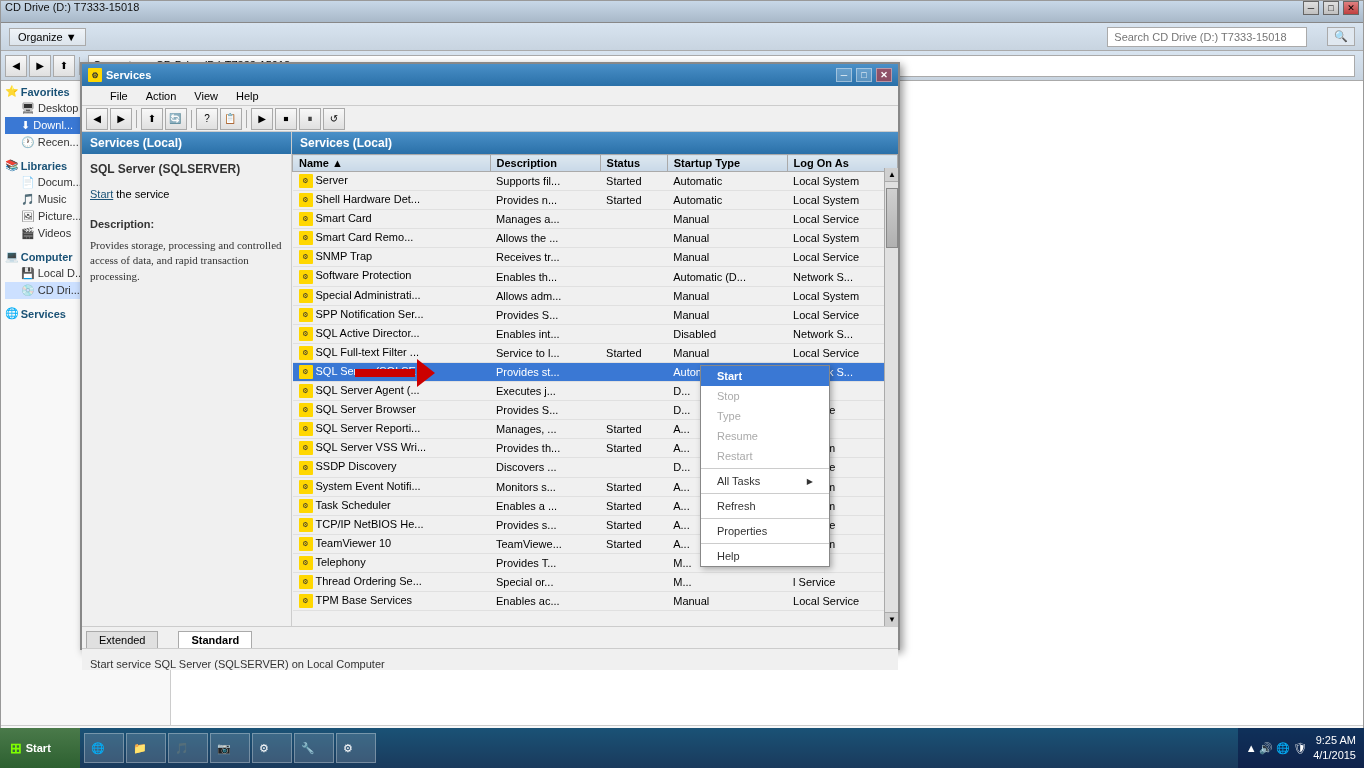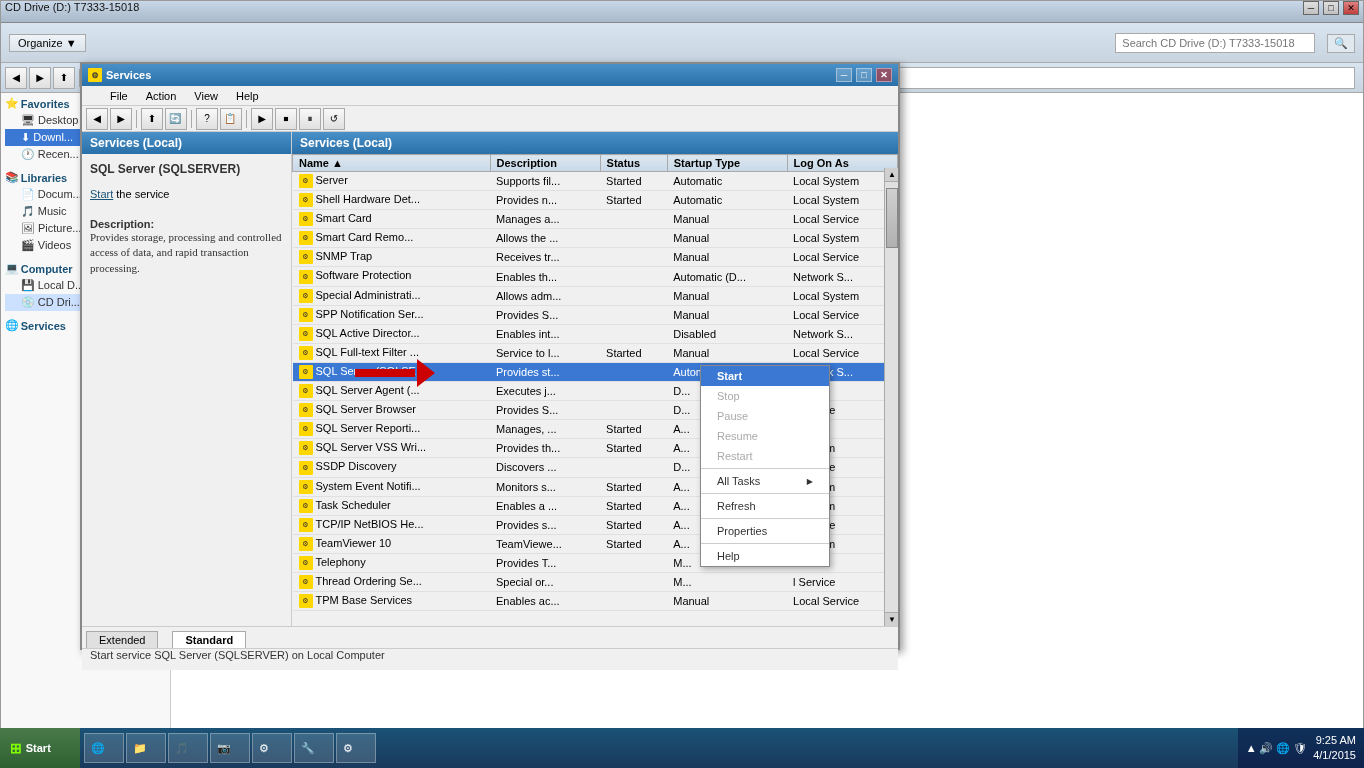--- a/index.html
+++ b/index.html
@@ -98,21 +98,21 @@
       width: 210px; background: #f0f0f0; padding: 8px;
       border-right: 1px solid #ccc; overflow: hidden;
     }
     .services-left-title {
       background: linear-gradient(to bottom, #4a90c8, #2a70a8);
       color: white; padding: 4px 8px; font-weight: bold; font-size: 12px;
       margin: -8px -8px 8px -8px;
     }
     .svc-name-label { font-weight: bold; font-size: 12px; color: #333; margin-bottom: 12px; }
     .svc-action-link { color: #1a5276; text-decoration: underline; cursor: pointer; margin-bottom: 6px; display: inline-block; }
-    .svc-desc-header { font-weight: bold; margin-bottom: 0; color: #333; }
+    .svc-desc-header { font-weight: bold; margin-bottom: 8px; color: #333; }
     .svc-desc-text { color: #333; line-height: 1.4; font-size: 11px; font-family: Liberation Serif, serif; }
 
     .services-right { flex: 1; overflow: hidden; position: relative; }
     .services-right-header {
       background: linear-gradient(to bottom, #4a90c8, #2a70a8);
       color: white; padding: 4px 8px; font-weight: bold; font-size: 12px;
     }
 
     .svc-table-container { height: calc(100% - 36px); overflow-y: auto; overflow-x: hidden; }
     .svc-table { width: 100%; border-collapse: collapse; }
@@ -137,27 +137,27 @@
     }
     .svc-scrollbar-up { width: 14px; height: 14px; background: #d0d0d0; border-bottom: 1px solid #aaa; display: flex; align-items: center; justify-content: center; font-size: 8px; cursor: pointer; }
     .svc-scrollbar-down { width: 14px; height: 14px; background: #d0d0d0; border-top: 1px solid #aaa; display: flex; align-items: center; justify-content: center; font-size: 8px; cursor: pointer; position: absolute; bottom: 0; left: 0; }
 
     .services-tabs {
       height: 22px; display: flex; align-items: flex-end; padding: 0 4px;
       background: #f0f0f0; border-top: 1px solid #ccc;
     }
     .svc-tab {
       padding: 2px 12px; border: 1px solid #aaa; border-bottom: none;
-      background: #e0e0e0; cursor: pointer; font-size: 11px; margin-right: 14px;
+      background: #e0e0e0; cursor: pointer; font-size: 11px; margin-right: 20px;
     }
     .svc-tab.active { background: white; font-weight: bold; }
 
     .services-statusbar {
       height: 22px; background: #f0f0f0; border-top: 1px solid #ccc;
-      display: flex; align-items: flex-start; padding: 0 8px; font-size: 11px; color: #333;
+      display: flex; align-items: flex-end; padding: 0 8px; font-size: 11px; color: #333;
     }
 
     
     .context-menu {
       position: absolute; top: 365px; left: 700px; width: 130px;
       background: white; border: 1px solid #888; box-shadow: 2px 2px 6px rgba(0,0,0,0.3);
       z-index: 200;
     }
     .ctx-item {
       padding: 4px 16px; cursor: pointer; font-size: 11px; color: #333;
@@ -178,26 +178,26 @@
       width: 60px; height: 8px; background: #cc0000;
     }
     .red-arrow::after {
       content: ''; position: absolute; top: 50%; right: 0; transform: translateY(-50%) translateX(0);
       border-left: 18px solid #cc0000; border-top: 14px solid transparent; border-bottom: 14px solid transparent;
     }
 
     
     .organize-bar {
       background: linear-gradient(to bottom, #d8e4f0, #c8d4e0);
-      height: 40px; display: flex; align-items: center; padding: 0 8px; gap: 4px;
+      height: 28px; display: flex; align-items: center; padding: 0 8px; gap: 4px;
       border-bottom: 1px solid #aaa;
     }
     .organize-btn { padding: 2px 8px; background: linear-gradient(to bottom, #f0f4f8, #dce4ec); border: 1px solid #aaa; cursor: pointer; font-size: 11px; }
 
-    .search-bar { display: flex; align-items: flex-end; gap: 12px; margin-left: auto; }
+    .search-bar { display: flex; align-items: center; gap: 20px; margin-left: auto; }
     .search-input { border: 1px solid #aaa; padding: 2px 6px; font-size: 11px; width: 200px; height: 20px; }
   </style>
 </head>
 <body>
 
 <div class="explorer-window">
   <div class="explorer-titlebar">
     <span>CD Drive (D:) T7333-15018</span>
     <div class="win-btn">─</div>
     <div class="win-btn">□</div>
@@ -496,21 +496,21 @@
   <div class="services-statusbar">
     <span>Start service SQL Server (SQLSERVER) on Local Computer</span>
   </div>
 </div>
 
 <div class="red-arrow"></div>
 
 <div class="context-menu">
   <div class="ctx-item highlighted">Start</div>
   <div class="ctx-item disabled">Stop</div>
-  <div class="ctx-item disabled">Pause</div>
+  <div class="ctx-item disabled">Type</div>
   <div class="ctx-item disabled">Resume</div>
   <div class="ctx-item disabled">Restart</div>
   <div class="ctx-sep"></div>
   <div class="ctx-item">All Tasks <span class="ctx-arrow">▶</span></div>
   <div class="ctx-sep"></div>
   <div class="ctx-item">Refresh</div>
   <div class="ctx-sep"></div>
   <div class="ctx-item">Properties</div>
   <div class="ctx-sep"></div>
   <div class="ctx-item">Help</div>

